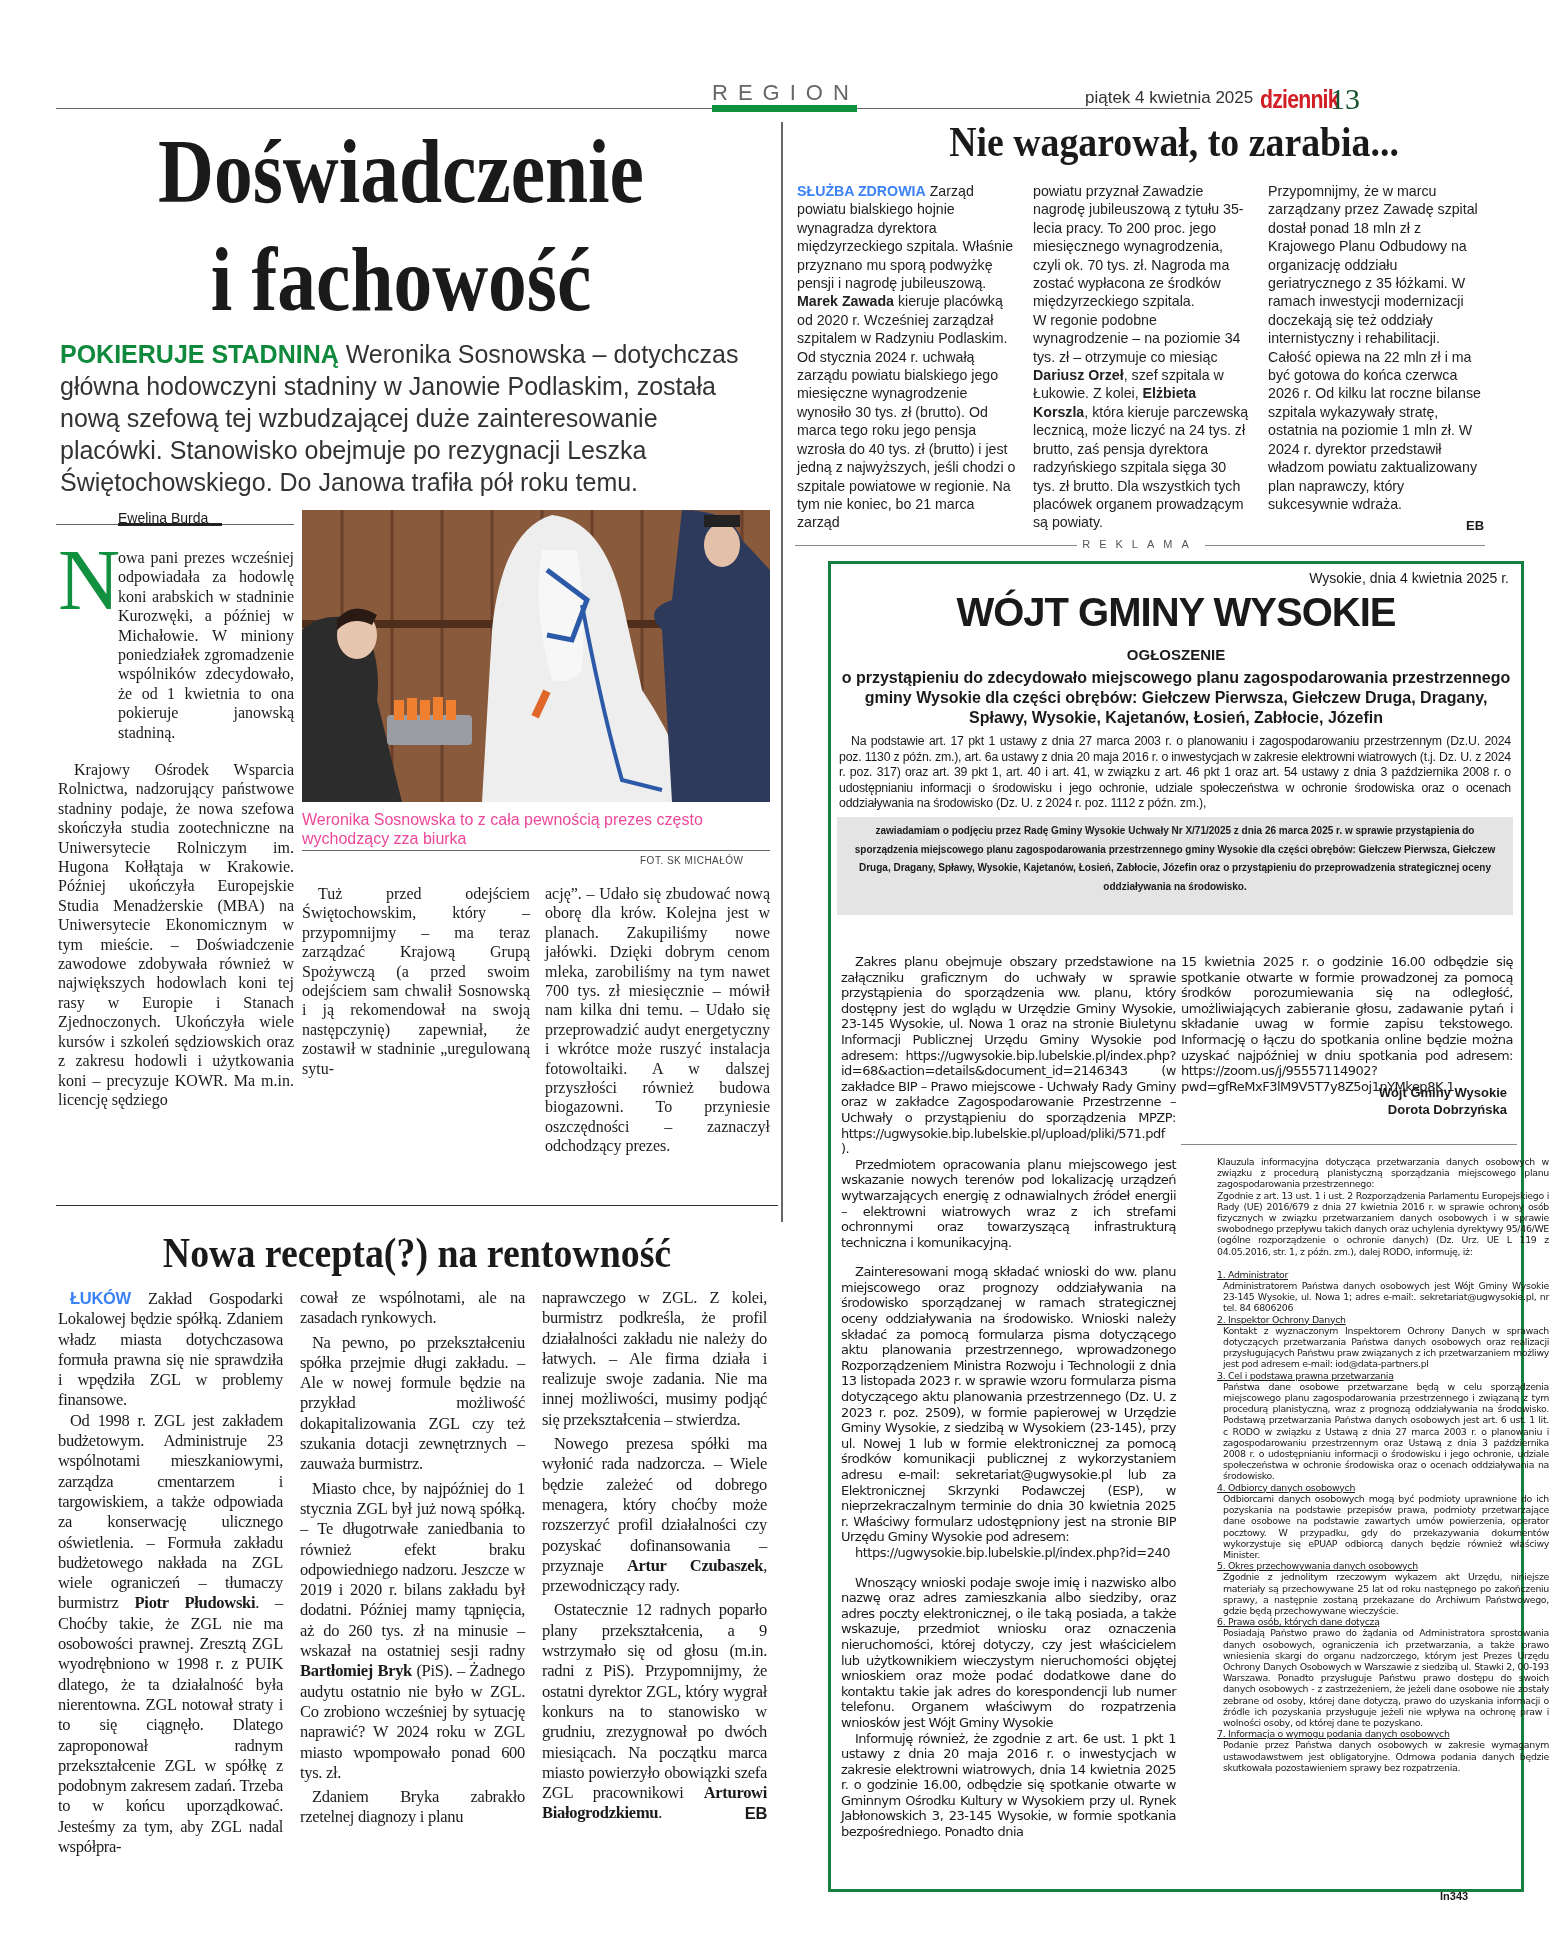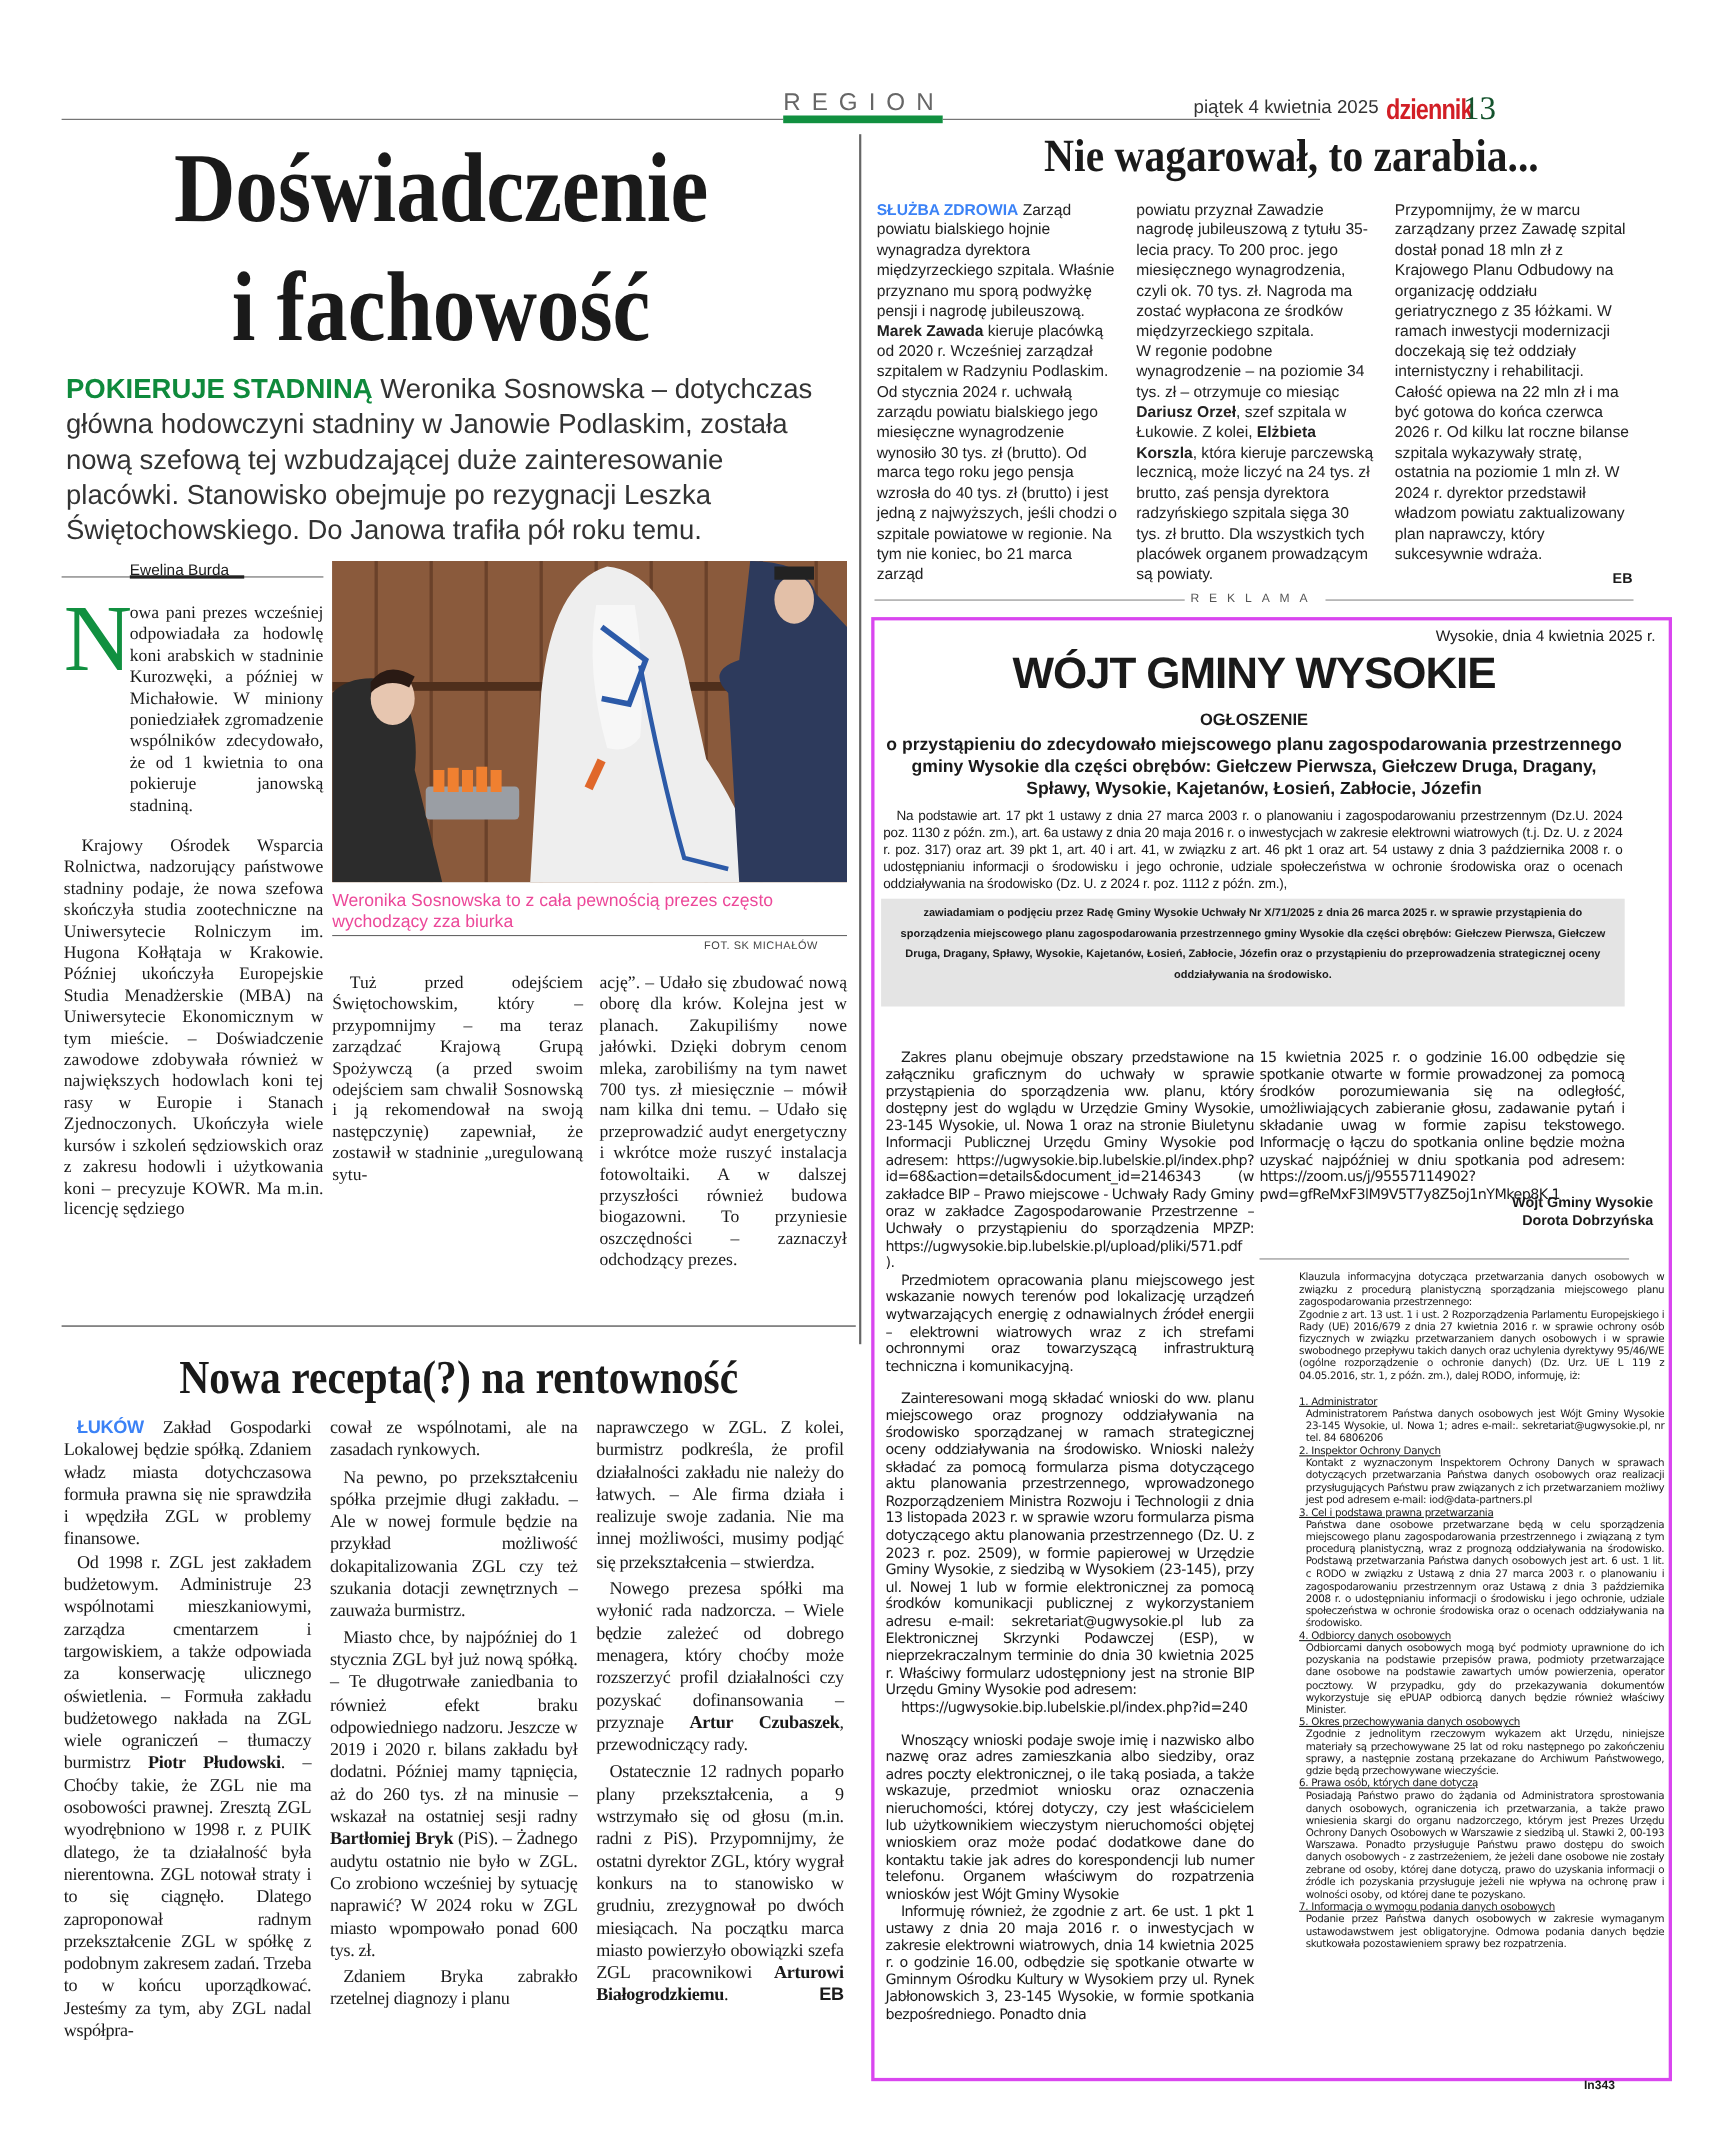--- a/index.html
+++ b/index.html
@@ -53,21 +53,21 @@
   #title3{left:790px;top:118px;width:768px;text-align:center;font-size:42px;font-weight:700;transform:scaleX(.9);}
   .col3{position:absolute;font-size:14.2px;line-height:18.4px;font-family:"Liberation Sans Narrow","Liberation Sans",sans-serif;color:#222;}
   .col3 p{margin:0;}
   .col3 b{font-weight:700;}
 
   #reklama{left:795px;top:538px;width:690px;text-align:center;font-size:11px;letter-spacing:9px;color:#555;}
   #reklama-l{left:795px;top:545px;width:282px;height:1px;background:#888;}
   #reklama-r{left:1205px;top:545px;width:280px;height:1px;background:#888;}
 
   
-  #ad{left:792px;top:561px;width:690px;height:1325px;border:3px solid #d946ef;padding-left:32px;}
+  #ad{left:828px;top:561px;width:690px;height:1325px;border:3px solid #15803d;}
   #ad-date{right:12px;top:6px;font-size:14px;}
   #ad-title{left:0;top:26px;width:690px;text-align:center;font-size:40px;font-weight:700;letter-spacing:-1px;}
   #ad-sub{left:0;top:82px;width:690px;text-align:center;font-size:15px;font-weight:700;}
   #ad-subtitle{left:10px;top:104px;width:670px;text-align:center;font-size:16px;font-weight:700;line-height:20px;}
   #ad-basis{left:8px;top:170px;width:672px;font-size:12.3px;line-height:15.5px;text-align:justify;text-indent:12px;letter-spacing:-.2px;}
   #ad-graybox{left:6px;top:253px;width:676px;height:98px;background:#e4e4e4;}
   #ad-notice{left:12px;top:258px;width:664px;text-align:center;font-size:10px;font-weight:700;line-height:18.5px;}
   .adcol{position:absolute;font-size:13px;line-height:15.6px;text-align:justify;font-family:"DejaVu Sans",sans-serif;letter-spacing:-.5px;}
   .adcol p{margin:0;}
   .adcol p.ind{text-indent:14px;}

